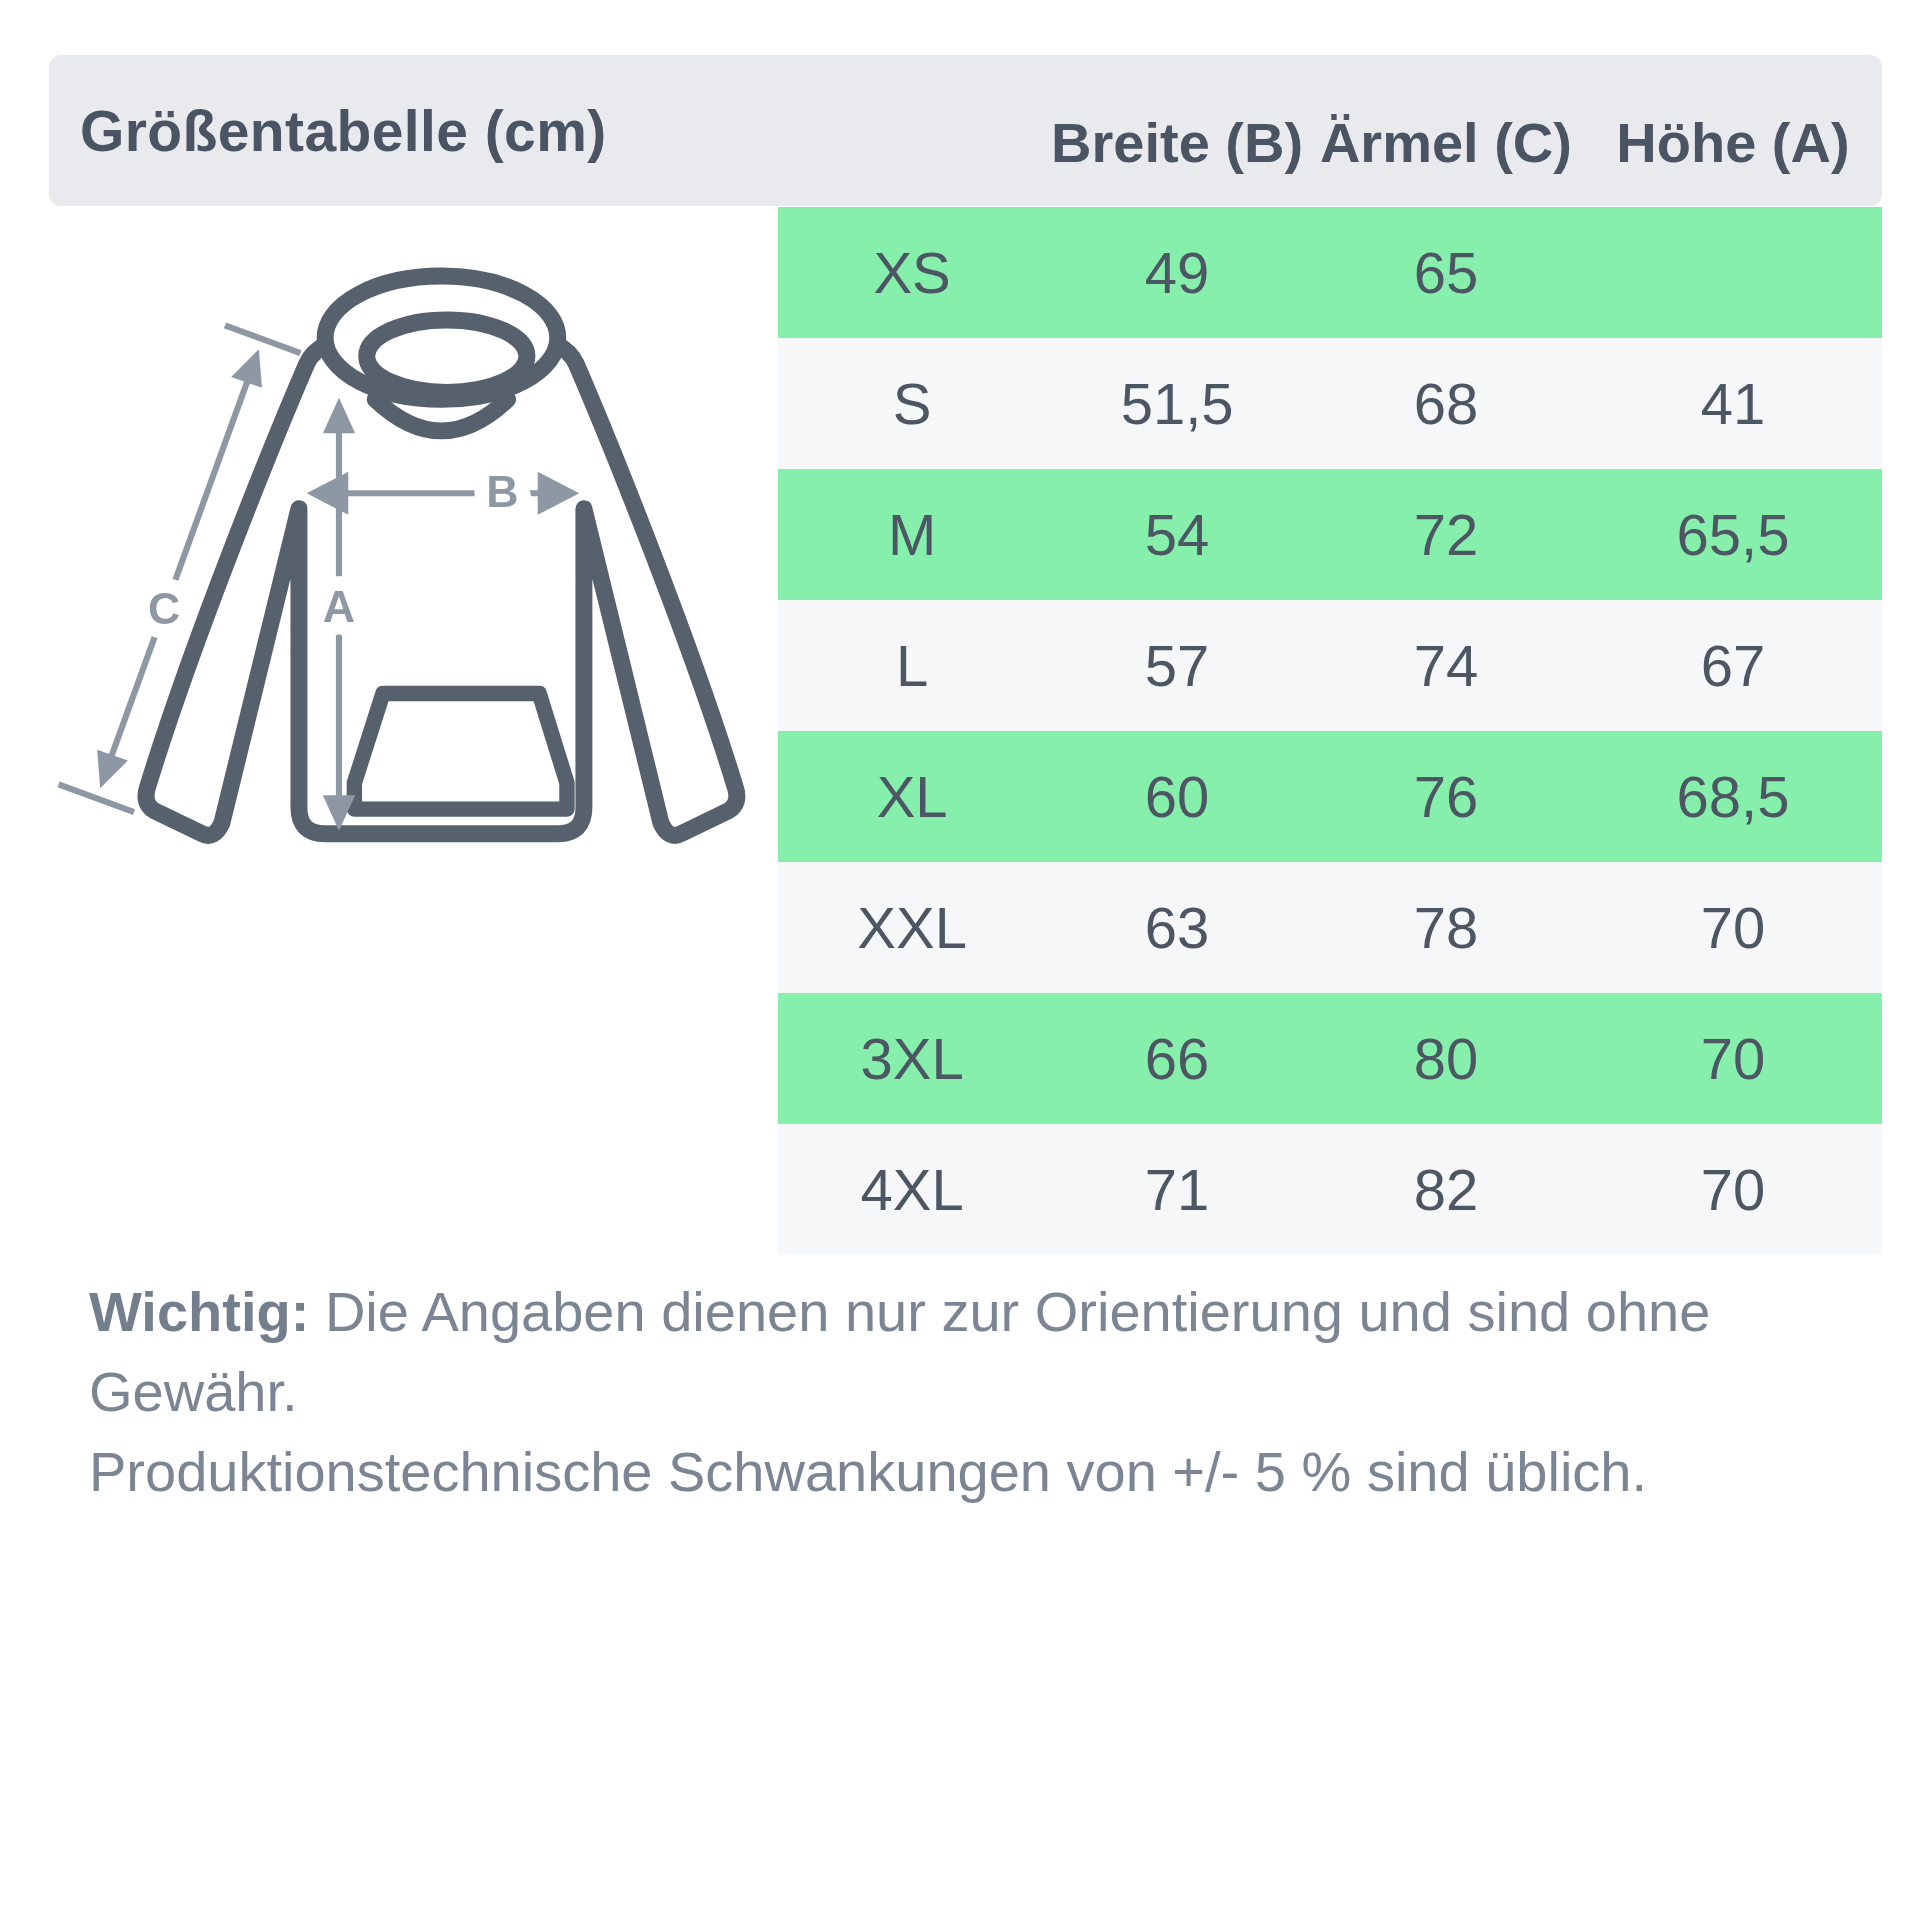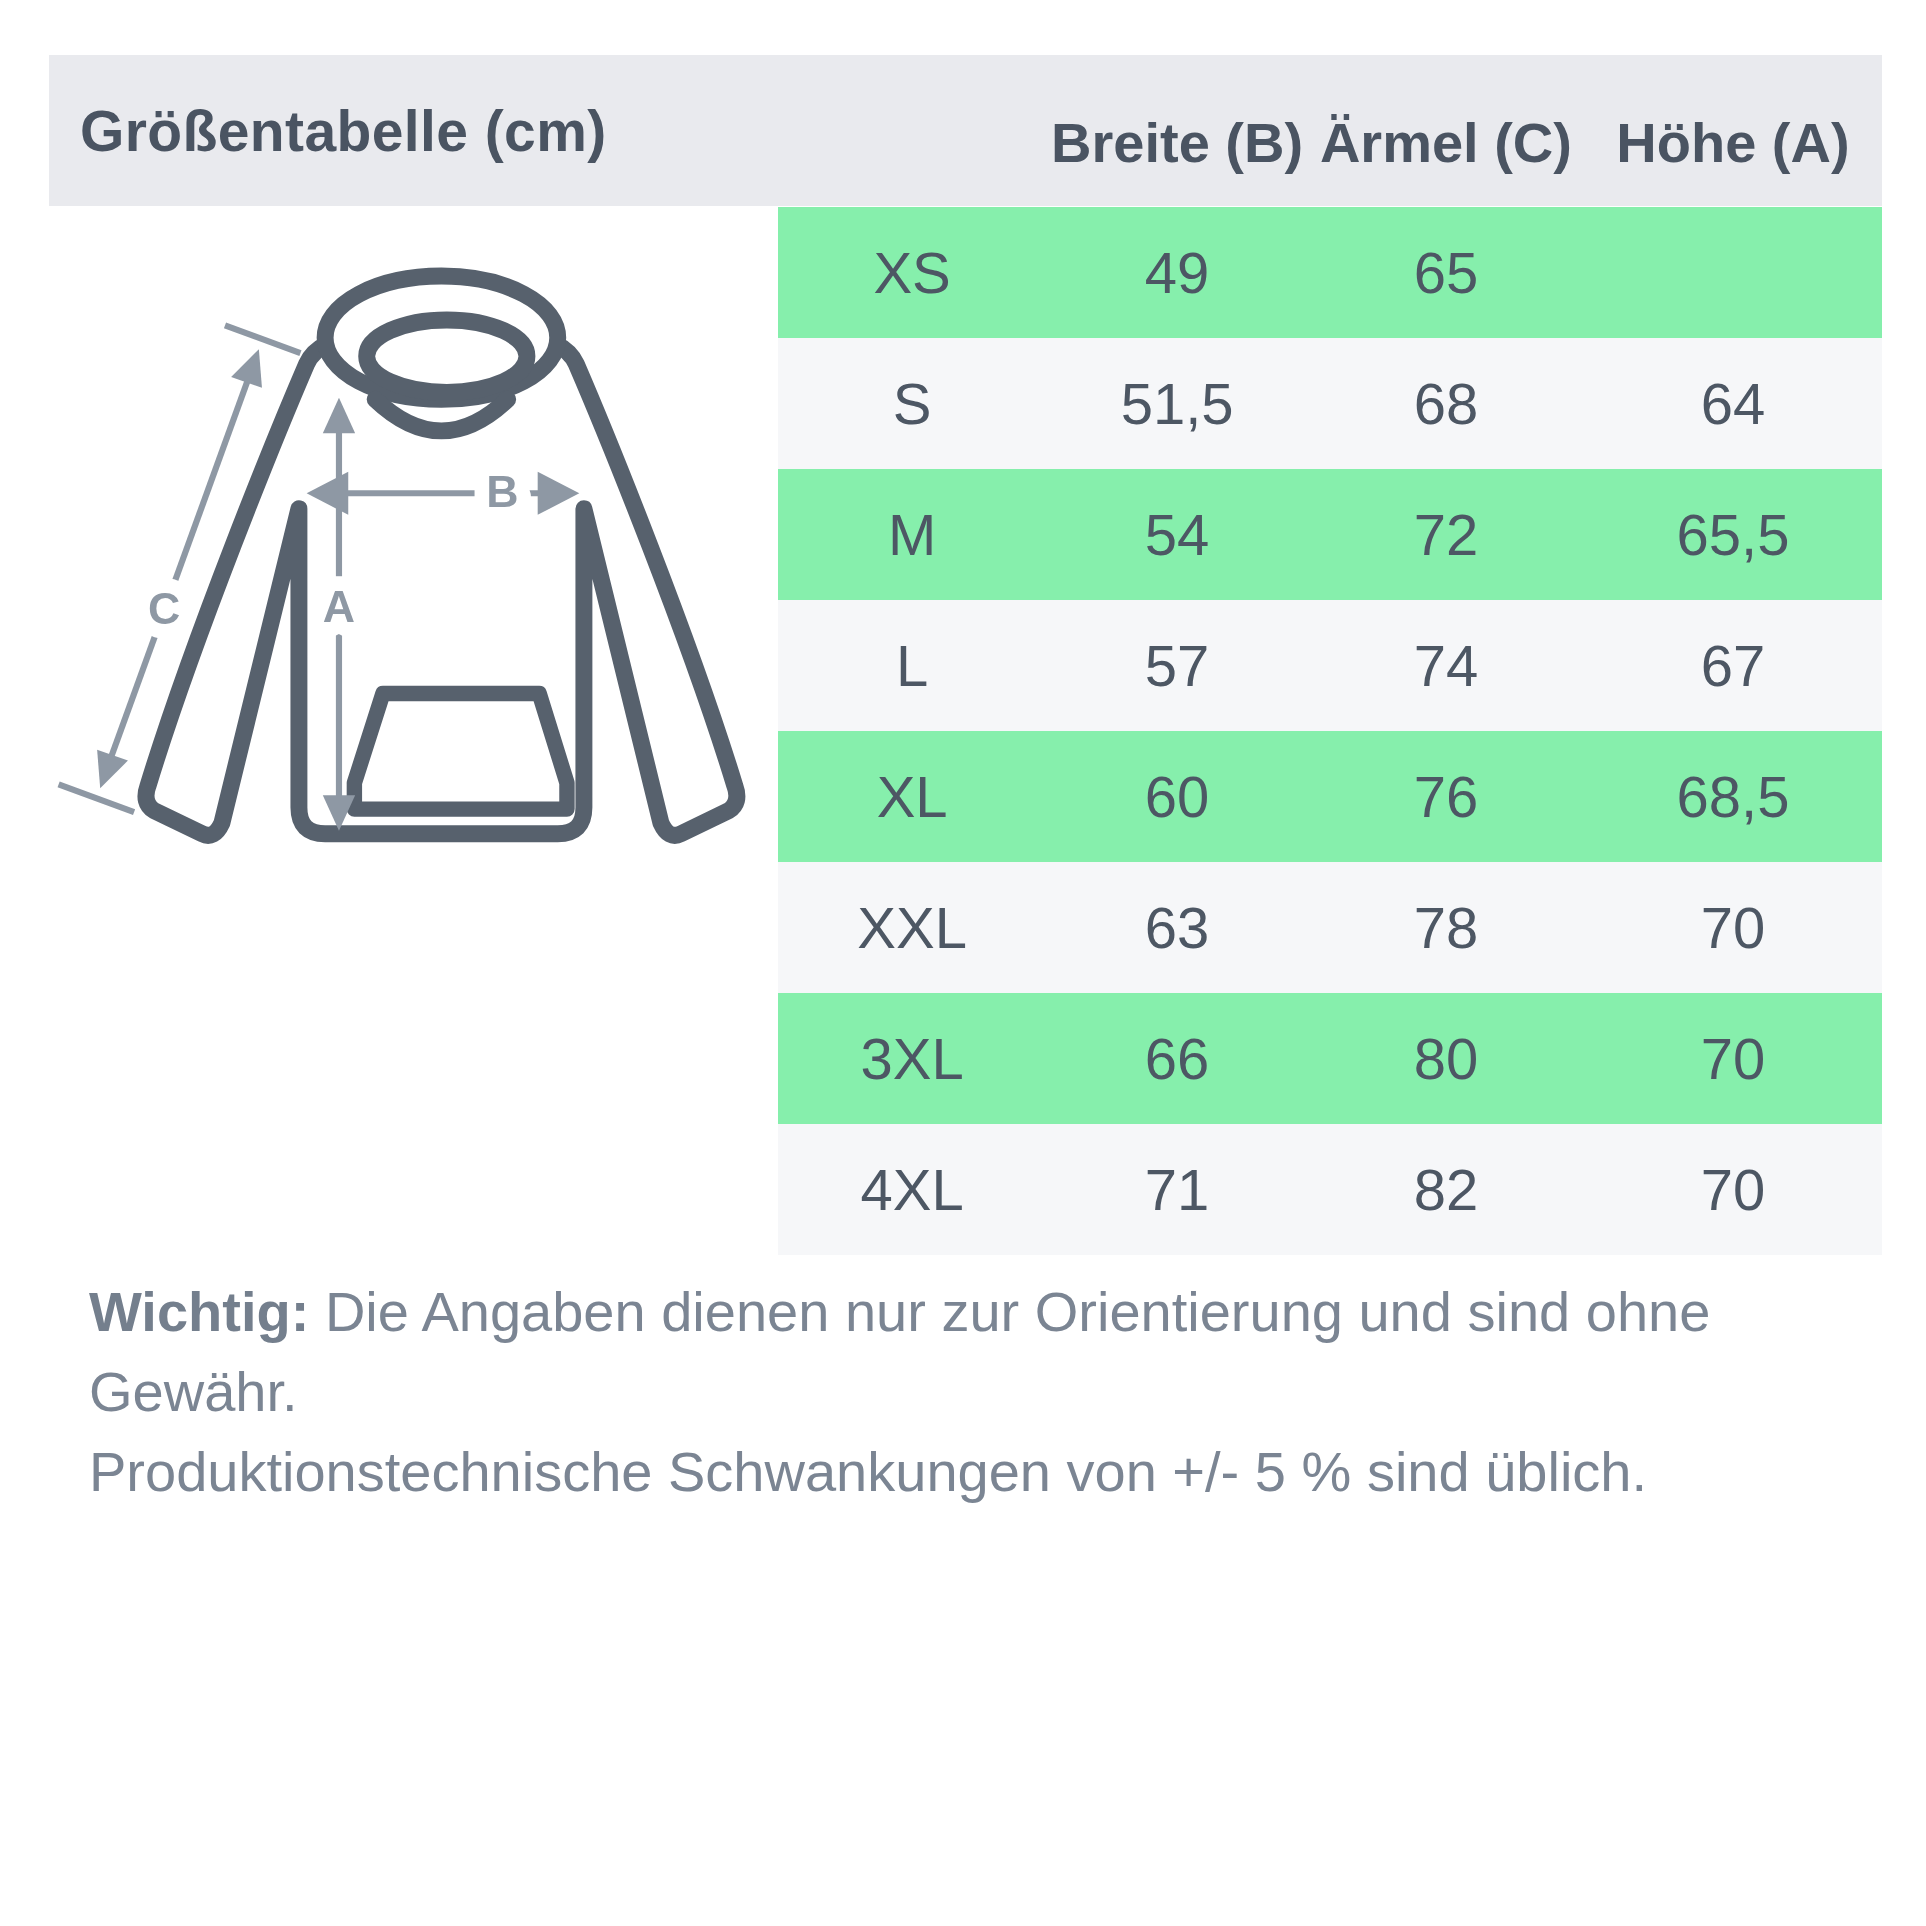--- a/index.html
+++ b/index.html
@@ -3,21 +3,21 @@
 <meta charset="utf-8">
 <style>
   html,body{margin:0;padding:0;}
   body{
     width:1926px;height:1926px;position:relative;background:#ffffff;
     font-family:"Liberation Sans", sans-serif;overflow:hidden;
   }
   
   .header-bar{
     position:absolute;left:49px;top:55px;width:1833px;height:151px;
-    background:#e9eaee;display:flex;align-items:center;
+    background:#e9eaee;display:flex;align-items:center;border-radius:12px;
   }
   .title{
     margin-left:31px;font-size:57px;font-weight:bold;color:#4a5462;
     letter-spacing:0.4px;white-space:nowrap;
   }
   .header-cols{
     position:absolute;right:0;top:12px;height:100%;width:1104px;
     display:grid;grid-template-columns:24.3% 23.7% 25% 27%;
   }
   .hcell{
@@ -120,21 +120,21 @@
 <div class="size-table" id="size-table">
     <div class="trow">
       <div class="tcell">XS</div>
       <div class="tcell">49</div>
       <div class="tcell">65</div>
     </div>
     <div class="trow alt">
       <div class="tcell">S</div>
       <div class="tcell">51,5</div>
       <div class="tcell">68</div>
-      <div class="tcell">64</div>
+      <div class="tcell">41</div>
     </div>
     <div class="trow">
       <div class="tcell">M</div>
       <div class="tcell">54</div>
       <div class="tcell">72</div>
       <div class="tcell">65,5</div>
     </div>
     <div class="trow alt">
       <div class="tcell">L</div>
       <div class="tcell">57</div>

